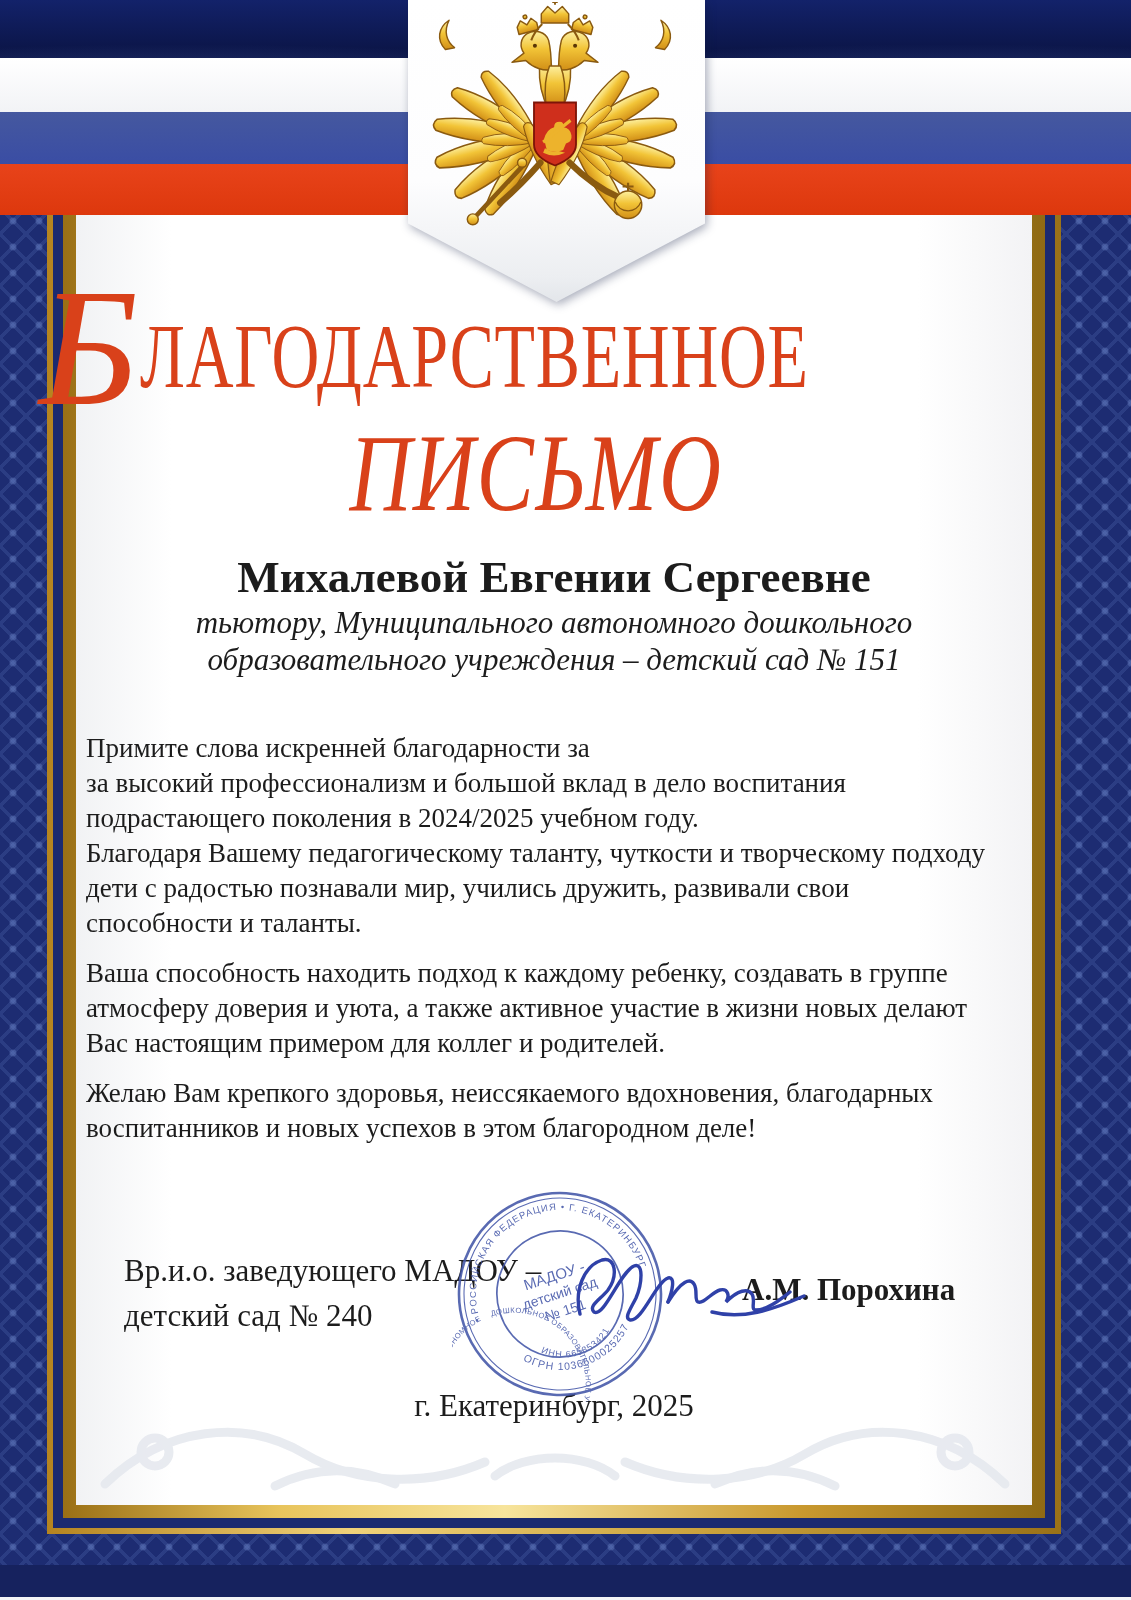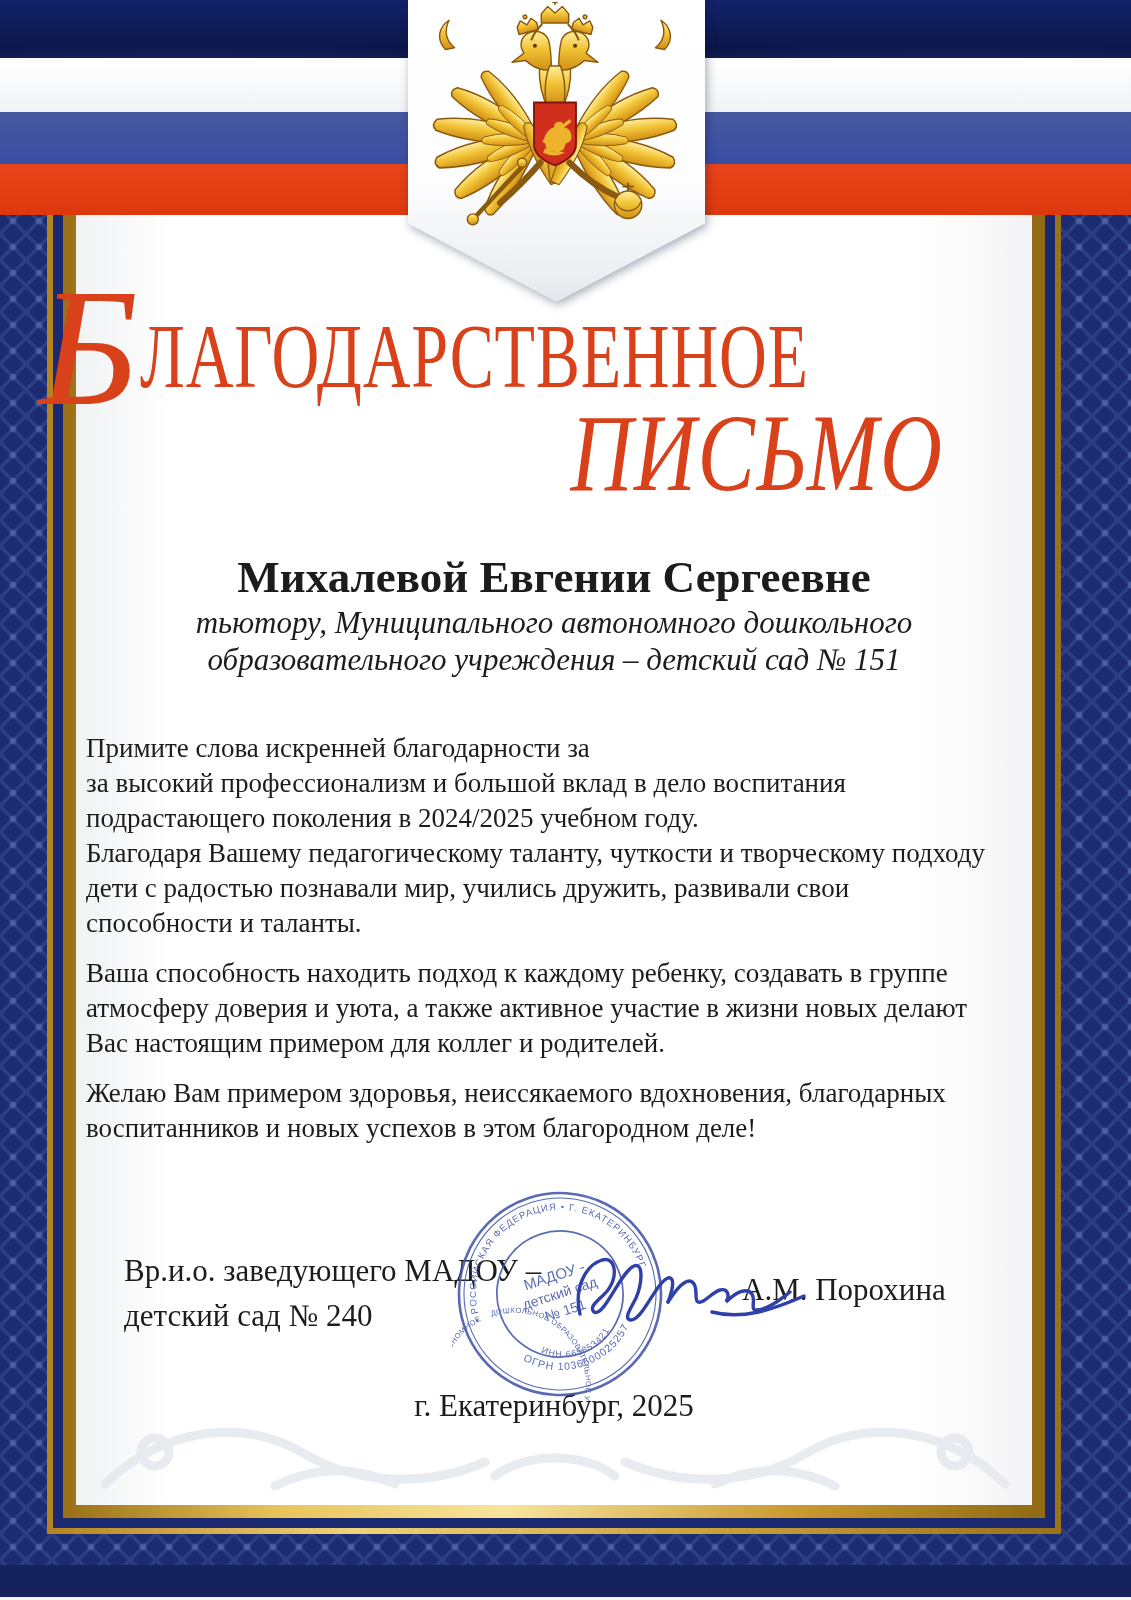--- a/index.html
+++ b/index.html
@@ -43,35 +43,35 @@
   .pennant{position:absolute; left:0; top:0; width:100%; height:100%;
     background:linear-gradient(180deg,#ffffff 0%,#fdfdfe 60%,#eceef1 92%,#e3e6ea 100%);
     clip-path:polygon(0 0,100% 0,100% 74%,50% 100%,0 74%);}
   .eagle{position:absolute; left:10px; top:2px; width:274px; height:274px;}
   
   .title1{left:76px; top:252px; width:956px; height:180px; z-index:7;
     display:flex; justify-content:center; align-items:flex-start; color:#d9411a;}
   .title1 .init{font-style:italic; font-size:168px; line-height:.9; margin-top:20px; margin-right:2px;}
   .title1 .rest{display:inline-block; font-size:92px; line-height:1; margin-top:58px;
     transform:scaleX(.72); transform-origin:left top; letter-spacing:1px; font-weight:500;}
-  .title2{left:76px; top:398px; width:920px; z-index:7; text-align:right; color:#d9411a;}
+  .title2{left:76px; top:418px; width:920px; z-index:7; text-align:center; color:#d9411a;}
   .title2 span{display:inline-block; font-style:italic; font-size:110px; line-height:1;
     transform:scaleX(.78); letter-spacing:2px;}
   
   .recipient{left:86px; top:545px; width:936px; z-index:7; text-align:center;
     font-weight:bold; font-size:45px; line-height:1.1;margin-top:8px;}
   .position{left:86px; top:604px; width:936px; z-index:7; text-align:center;
     font-style:italic; font-size:31px; line-height:37px; white-space:pre-line;}
   
   .body{left:86px; top:731px; width:930px; z-index:7; text-align:left;
     font-size:27px; line-height:35px;}
   .body p{margin:0 0 15px 0; white-space:pre-line;}
   
   .sig-role{left:124px; top:1248px; width:560px; z-index:7; font-size:31px; line-height:45px; white-space:pre-line;}
-  .sig-name{left:742px; top:1272px; width:260px; z-index:7; font-size:31px;}
+  .sig-name{left:742px; top:1272px; width:260px; z-index:7; font-size:31px;font-weight:bold;}
   .footer{left:76px; top:1388px; width:956px; z-index:7; text-align:center; font-size:31px;}
   
   .stamp{left:452px; top:1186px; width:216px; height:216px; z-index:8; opacity:.88;}
   .scribble{left:572px; top:1240px; width:240px; height:100px; z-index:9;}
   
   .flourish{z-index:3; opacity:.9;}
 </style>
 </head>
 <body>
 
@@ -194,21 +194,21 @@
   <div class="abs body">
     <p>Примите слова искренней благодарности за
 за высокий профессионализм и большой вклад в дело воспитания
 подрастающего поколения в 2024/2025 учебном году.
 Благодаря Вашему педагогическому таланту, чуткости и творческому подходу
 дети с радостью познавали мир, учились дружить, развивали свои
 способности и таланты.</p>
     <p>Ваша способность находить подход к каждому ребенку, создавать в группе
 атмосферу доверия и уюта, а также активное участие в жизни новых делают
 Вас настоящим примером для коллег и родителей.</p>
-    <p>Желаю Вам примером здоровья, неиссякаемого вдохновения, благодарных
+    <p>Желаю Вам крепкого здоровья, неиссякаемого вдохновения, благодарных
 воспитанников и новых успехов в этом благородном деле!</p>
   </div>
 
   <div class="abs sig-role">Вр.и.о. заведующего МАДОУ –
 детский сад № 240</div>
   <div class="abs sig-name">А.М. Порохина</div>
   <div class="abs footer">г. Екатеринбург, 2025</div>
 
   <svg class="abs stamp" viewBox="0 0 216 216">
     <g transform="rotate(-18 108 108)" fill="none" stroke="#4356a8">

